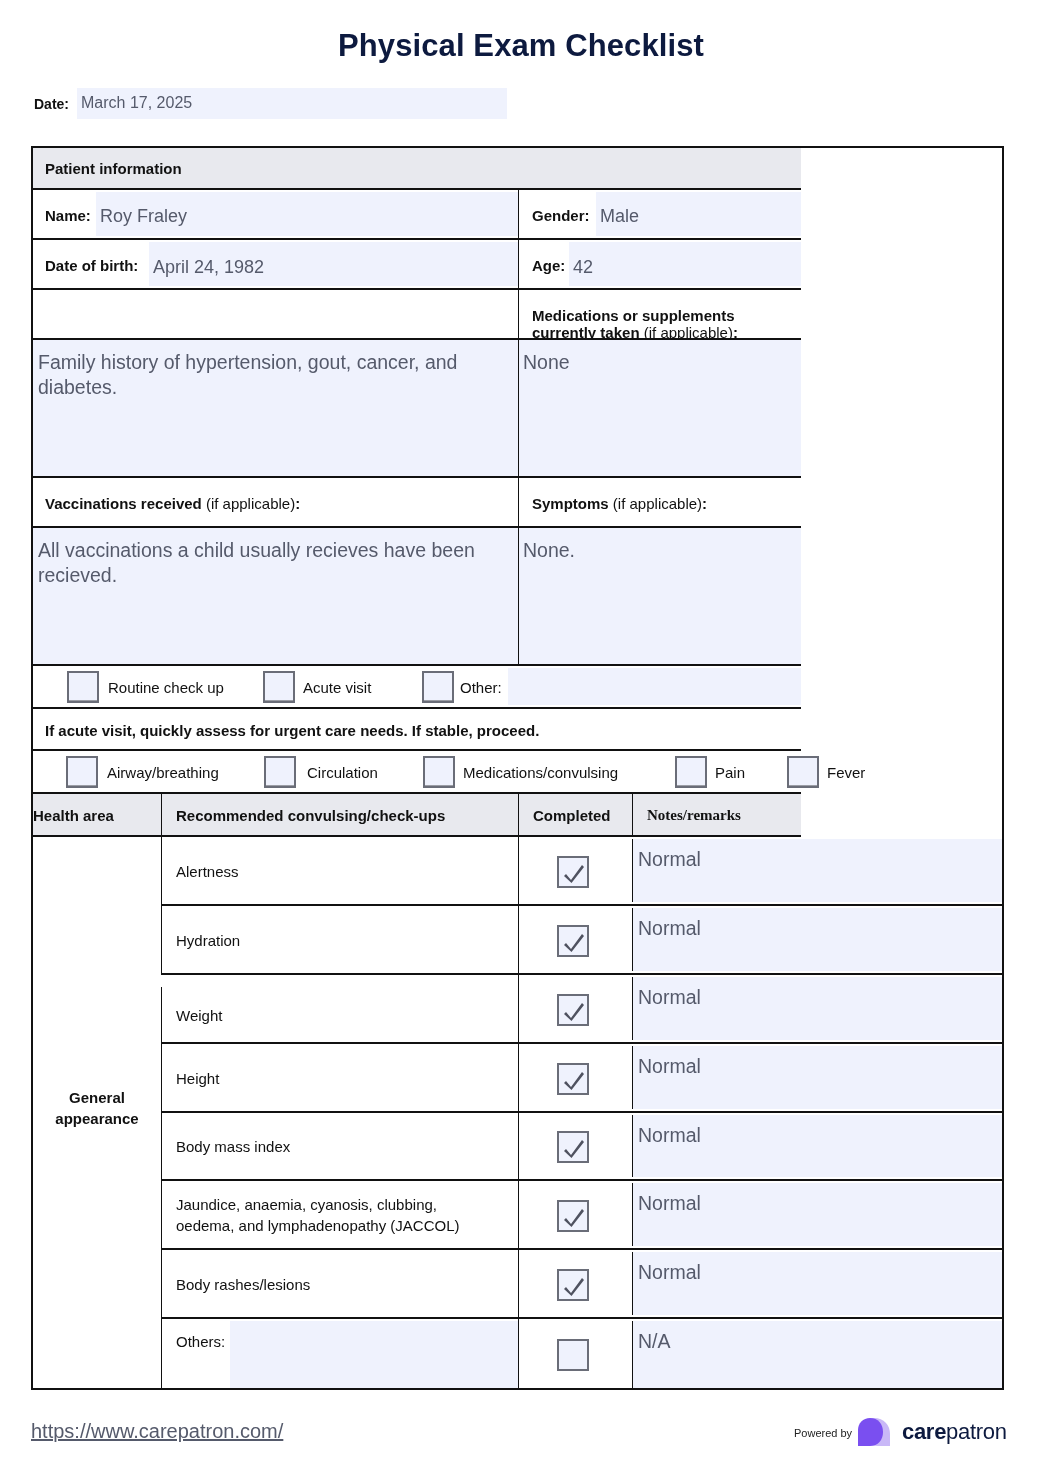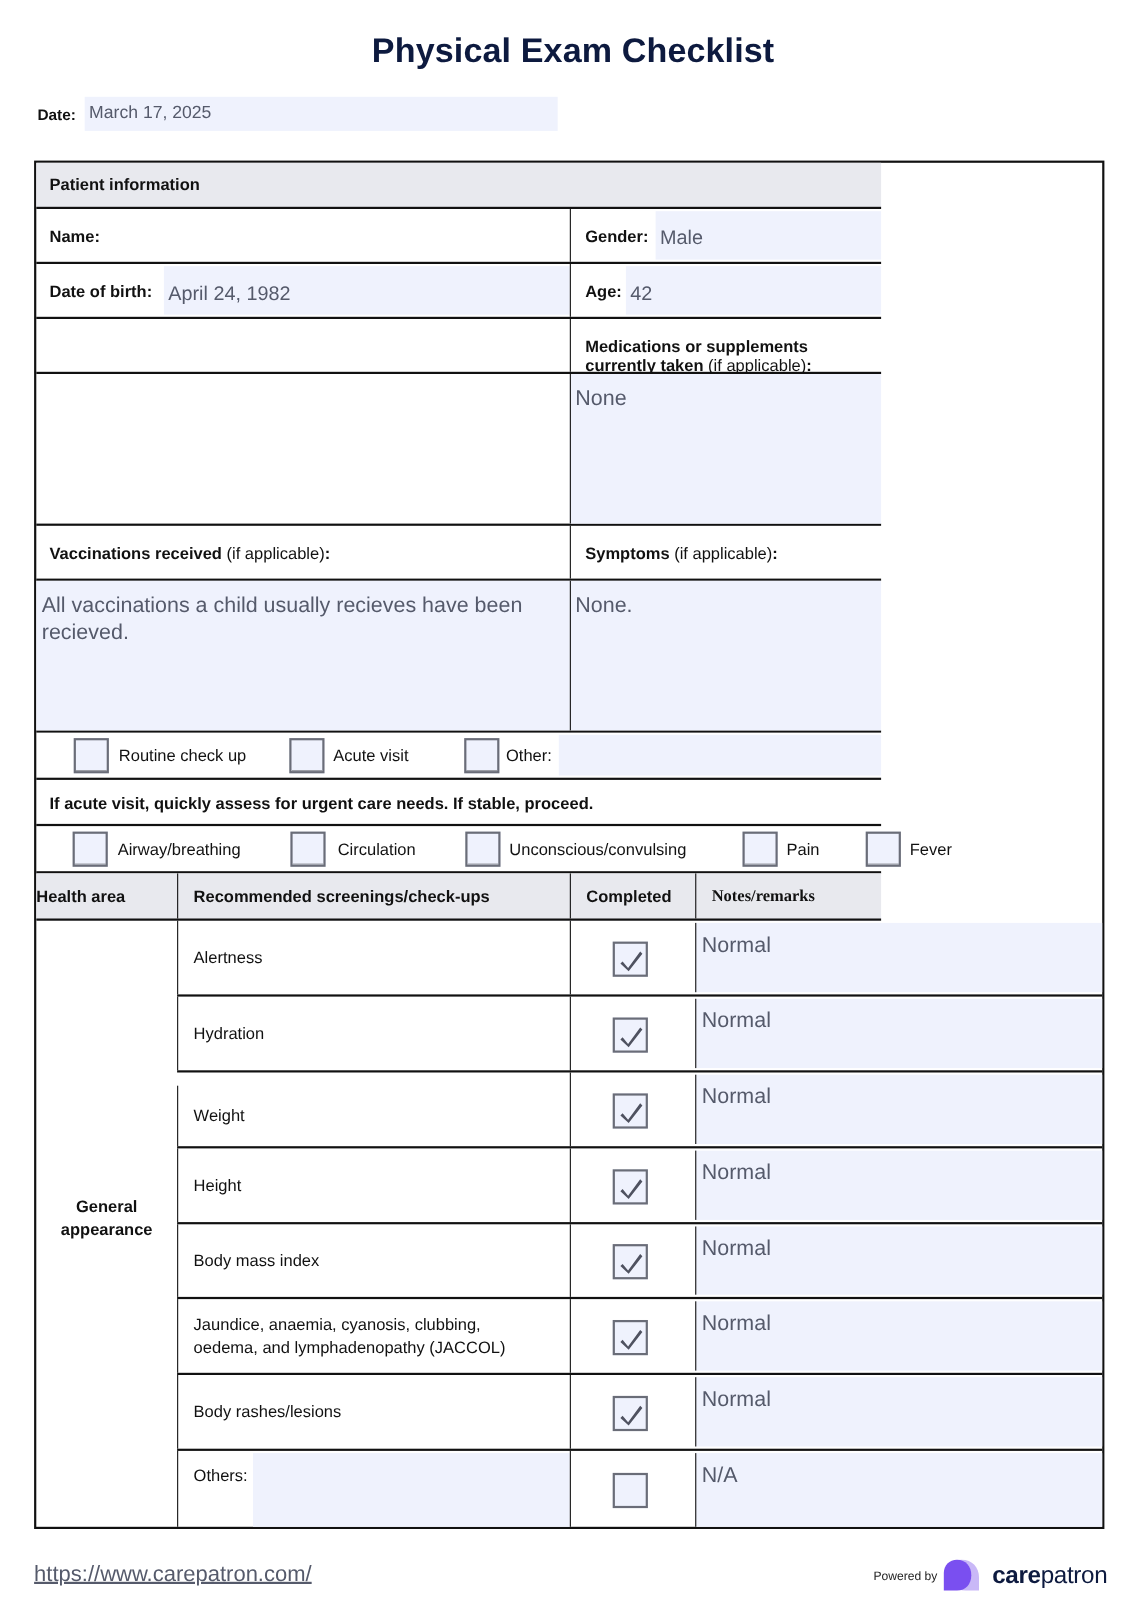--- a/index.html
+++ b/index.html
@@ -52,20 +52,21 @@
 
 <div class="sheet">
 
   <div class="row hdr-bg" style="top:0;height:42px;">
     <div class="lbl" style="position:absolute;left:12px;top:12px;">Patient information</div>
   </div>
 
   <div class="row" style="top:42px;height:50px;">
     <div class="cell" style="left:0;width:485px;">
       <div class="lbl" style="position:absolute;left:12px;top:17px;">Name:</div>
+      <div class="fld val" style="position:absolute;left:63px;top:2px;right:0;bottom:2px;padding:14px 4px;">Roy Fraley</div>
     </div>
     <div class="cell vline" style="left:485px;right:0;">
       <div class="lbl" style="position:absolute;left:13px;top:17px;">Gender:</div>
       <div class="fld val" style="position:absolute;left:77px;top:2px;right:0;bottom:2px;padding:14px 4px;">Male</div>
     </div>
   </div>
 
   <div class="row" style="top:92px;height:50px;">
     <div class="cell" style="left:0;width:485px;">
       <div class="lbl" style="position:absolute;left:12px;top:17px;">Date of birth:</div>
@@ -77,20 +78,21 @@
     </div>
   </div>
 
   <div class="row" style="top:142px;height:50px;">
     <div class="cell vline" style="left:485px;right:0;">
       <div class="lbl" style="position:absolute;left:13px;top:17px;"><span>Medications or supplements currently taken</span><span class="norm"> (if applicable)</span><span>:</span></div>
     </div>
   </div>
 
   <div class="row" style="top:192px;height:138px;">
+    <div class="cell fld val-lg" style="left:0;width:485px;padding:10px 5px;">Family history of hypertension, gout, cancer, and diabetes.</div>
     <div class="cell vline fld val-lg" style="left:485px;right:0;padding:10px 4px;">None</div>
   </div>
 
   <div class="row" style="top:330px;height:50px;">
     <div class="cell vline" style="left:485px;right:0;">
       <div class="lbl" style="position:absolute;left:13px;top:17px;"><span>Symptoms</span><span class="norm"> (if applicable)</span><span>:</span></div>
     </div>
     <div class="cell" style="left:0;width:485px;">
       <div class="lbl" style="position:absolute;left:12px;top:17px;"><span>Vaccinations received</span><span class="norm"> (if applicable)</span><span>:</span></div>
     </div>
@@ -114,30 +116,30 @@
   <div class="row" style="top:561px;height:42px;">
     <div class="lbl" style="position:absolute;left:12px;top:13px;">If acute visit, quickly assess for urgent care needs. If stable, proceed.</div>
   </div>
 
   <div class="row" style="top:603px;height:43px;">
     <div class="cb" style="left:33px;top:5px;"></div>
     <div class="sm" style="position:absolute;left:74px;top:13px;">Airway/breathing</div>
     <div class="cb" style="left:231px;top:5px;"></div>
     <div class="sm" style="position:absolute;left:274px;top:13px;">Circulation</div>
     <div class="cb" style="left:390px;top:5px;"></div>
-    <div class="sm" style="position:absolute;left:430px;top:13px;">Unconscious/convulsing</div>
+    <div class="sm" style="position:absolute;left:430px;top:13px;">Medications/convulsing</div>
     <div class="cb" style="left:642px;top:5px;"></div>
     <div class="sm" style="position:absolute;left:682px;top:13px;">Pain</div>
     <div class="cb" style="left:754px;top:5px;"></div>
     <div class="sm" style="position:absolute;left:794px;top:13px;">Fever</div>
   </div>
 
   <div class="row hdr-bg" style="top:646px;height:43px;">
     <div class="cell lbl" style="left:0;width:128px;padding:13px 0;">Health area</div>
-    <div class="cell vline lbl" style="left:128px;width:357px;padding:13px 14px;">Recommended screenings/check-ups</div>
+    <div class="cell vline lbl" style="left:128px;width:357px;padding:13px 14px;">Recommended convulsing/check-ups</div>
     <div class="cell vline lbl" style="left:485px;width:114px;padding:13px 14px;">Completed</div>
     <div class="cell vline lbl" style="left:599px;right:0;padding:13px 14px;font-family:Liberation Serif, serif;">Notes/remarks</div>
   </div>
 
   <div style="position:absolute;left:0;top:689px;width:128px;height:551px;display:flex;align-items:center;justify-content:center;text-align:center;">
     <div class="lbl" style="width:100px;line-height:21px;margin-top:-10px;">General appearance</div>
   </div>
 
   <div id="exam-rows">
       <div style="position: absolute; left: 128px; width: 841px; top: 689px; height: 69px; border-bottom: 2px solid rgb(17, 17, 17);">

